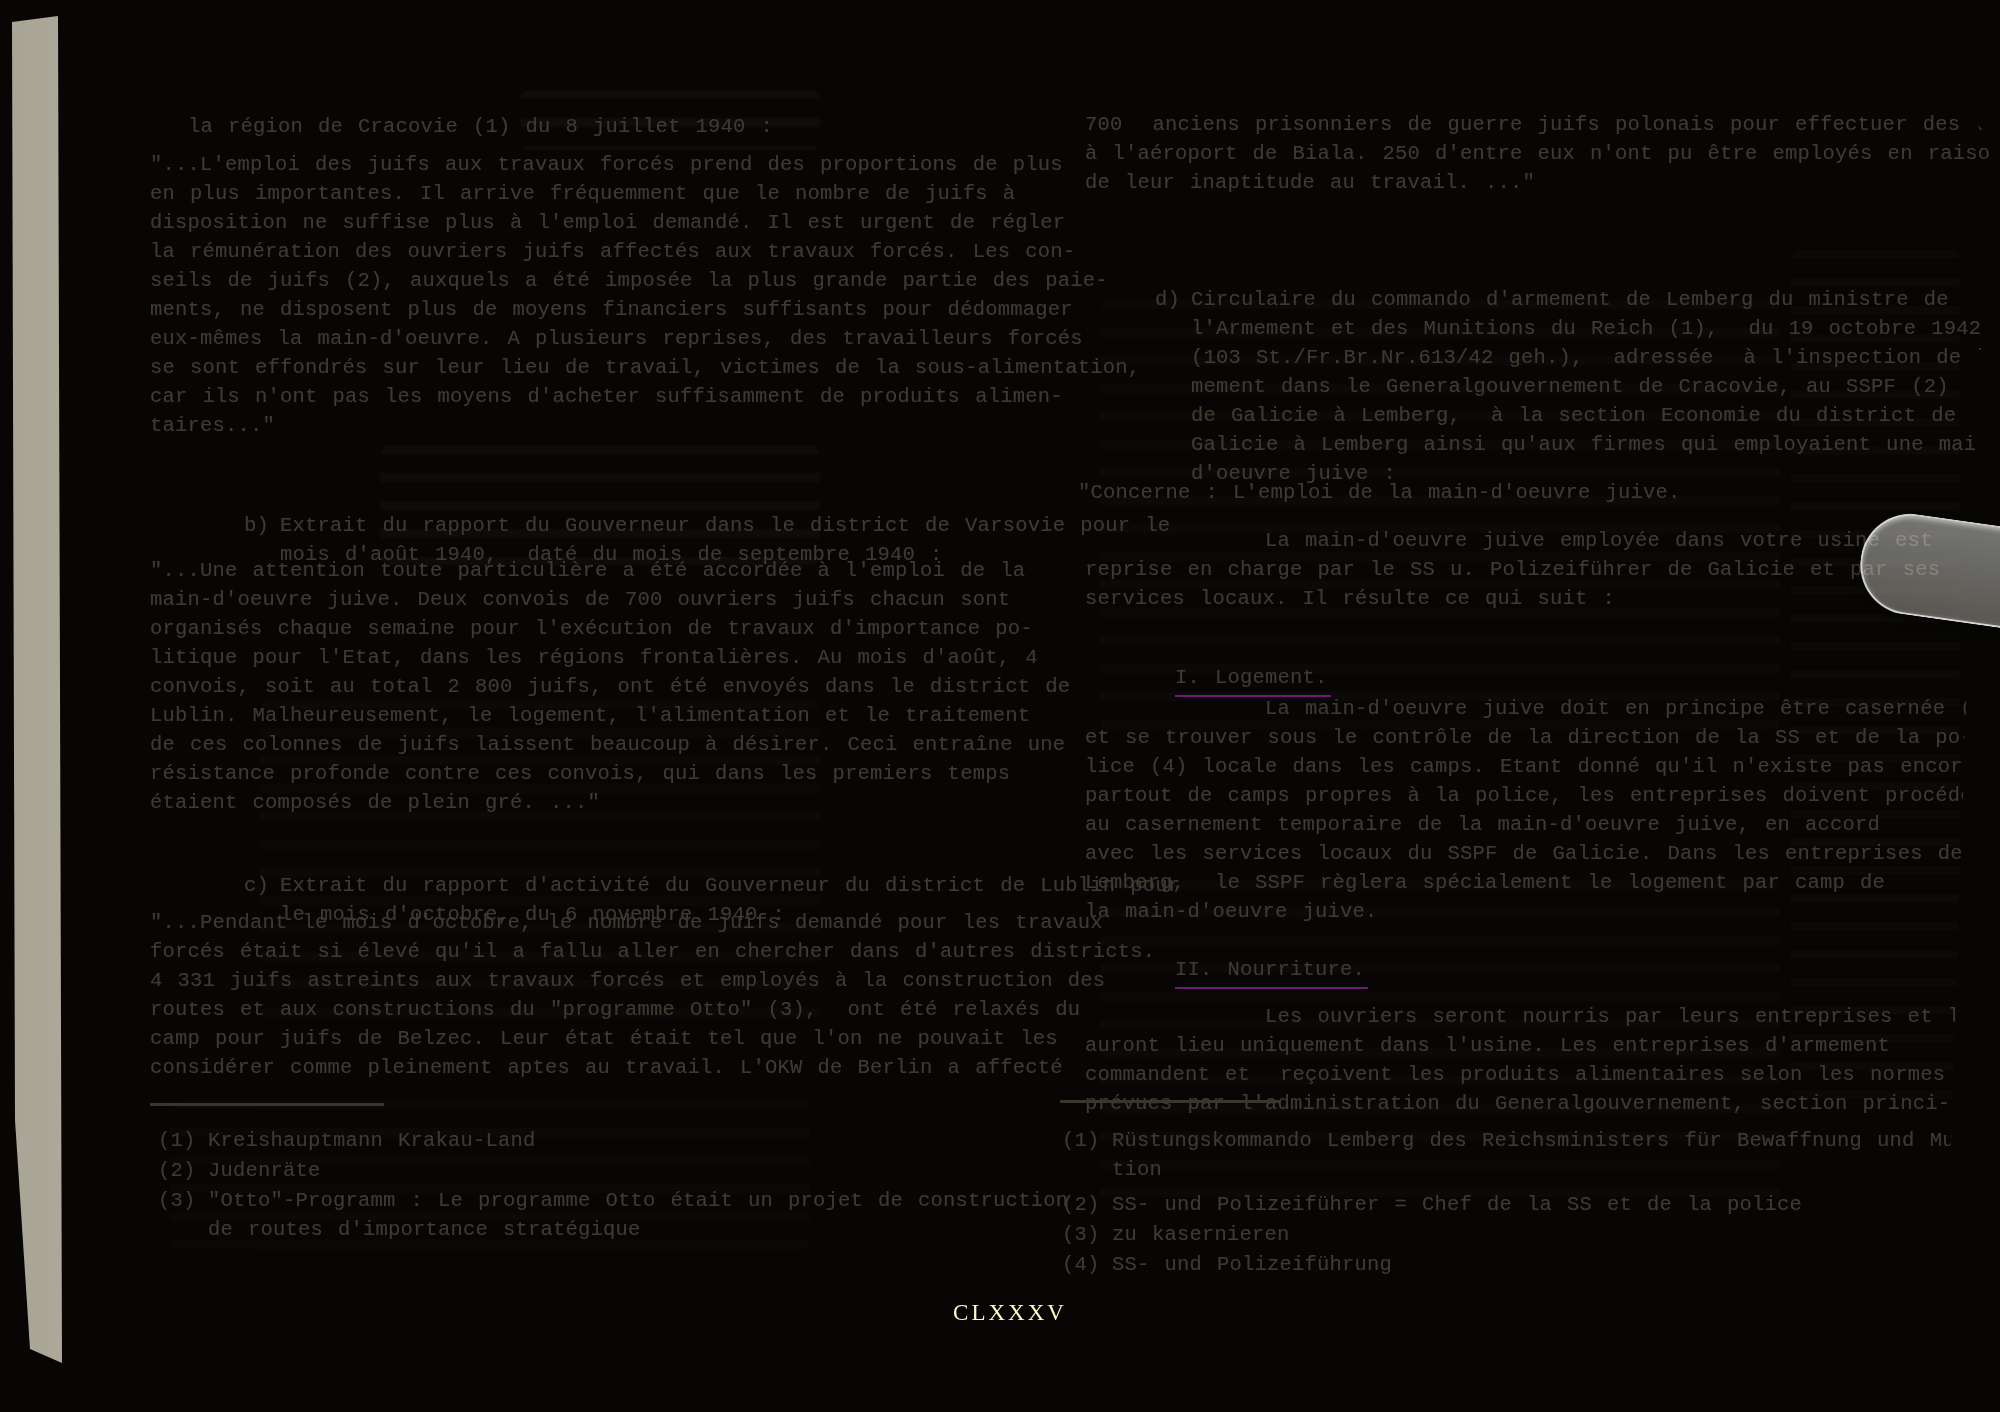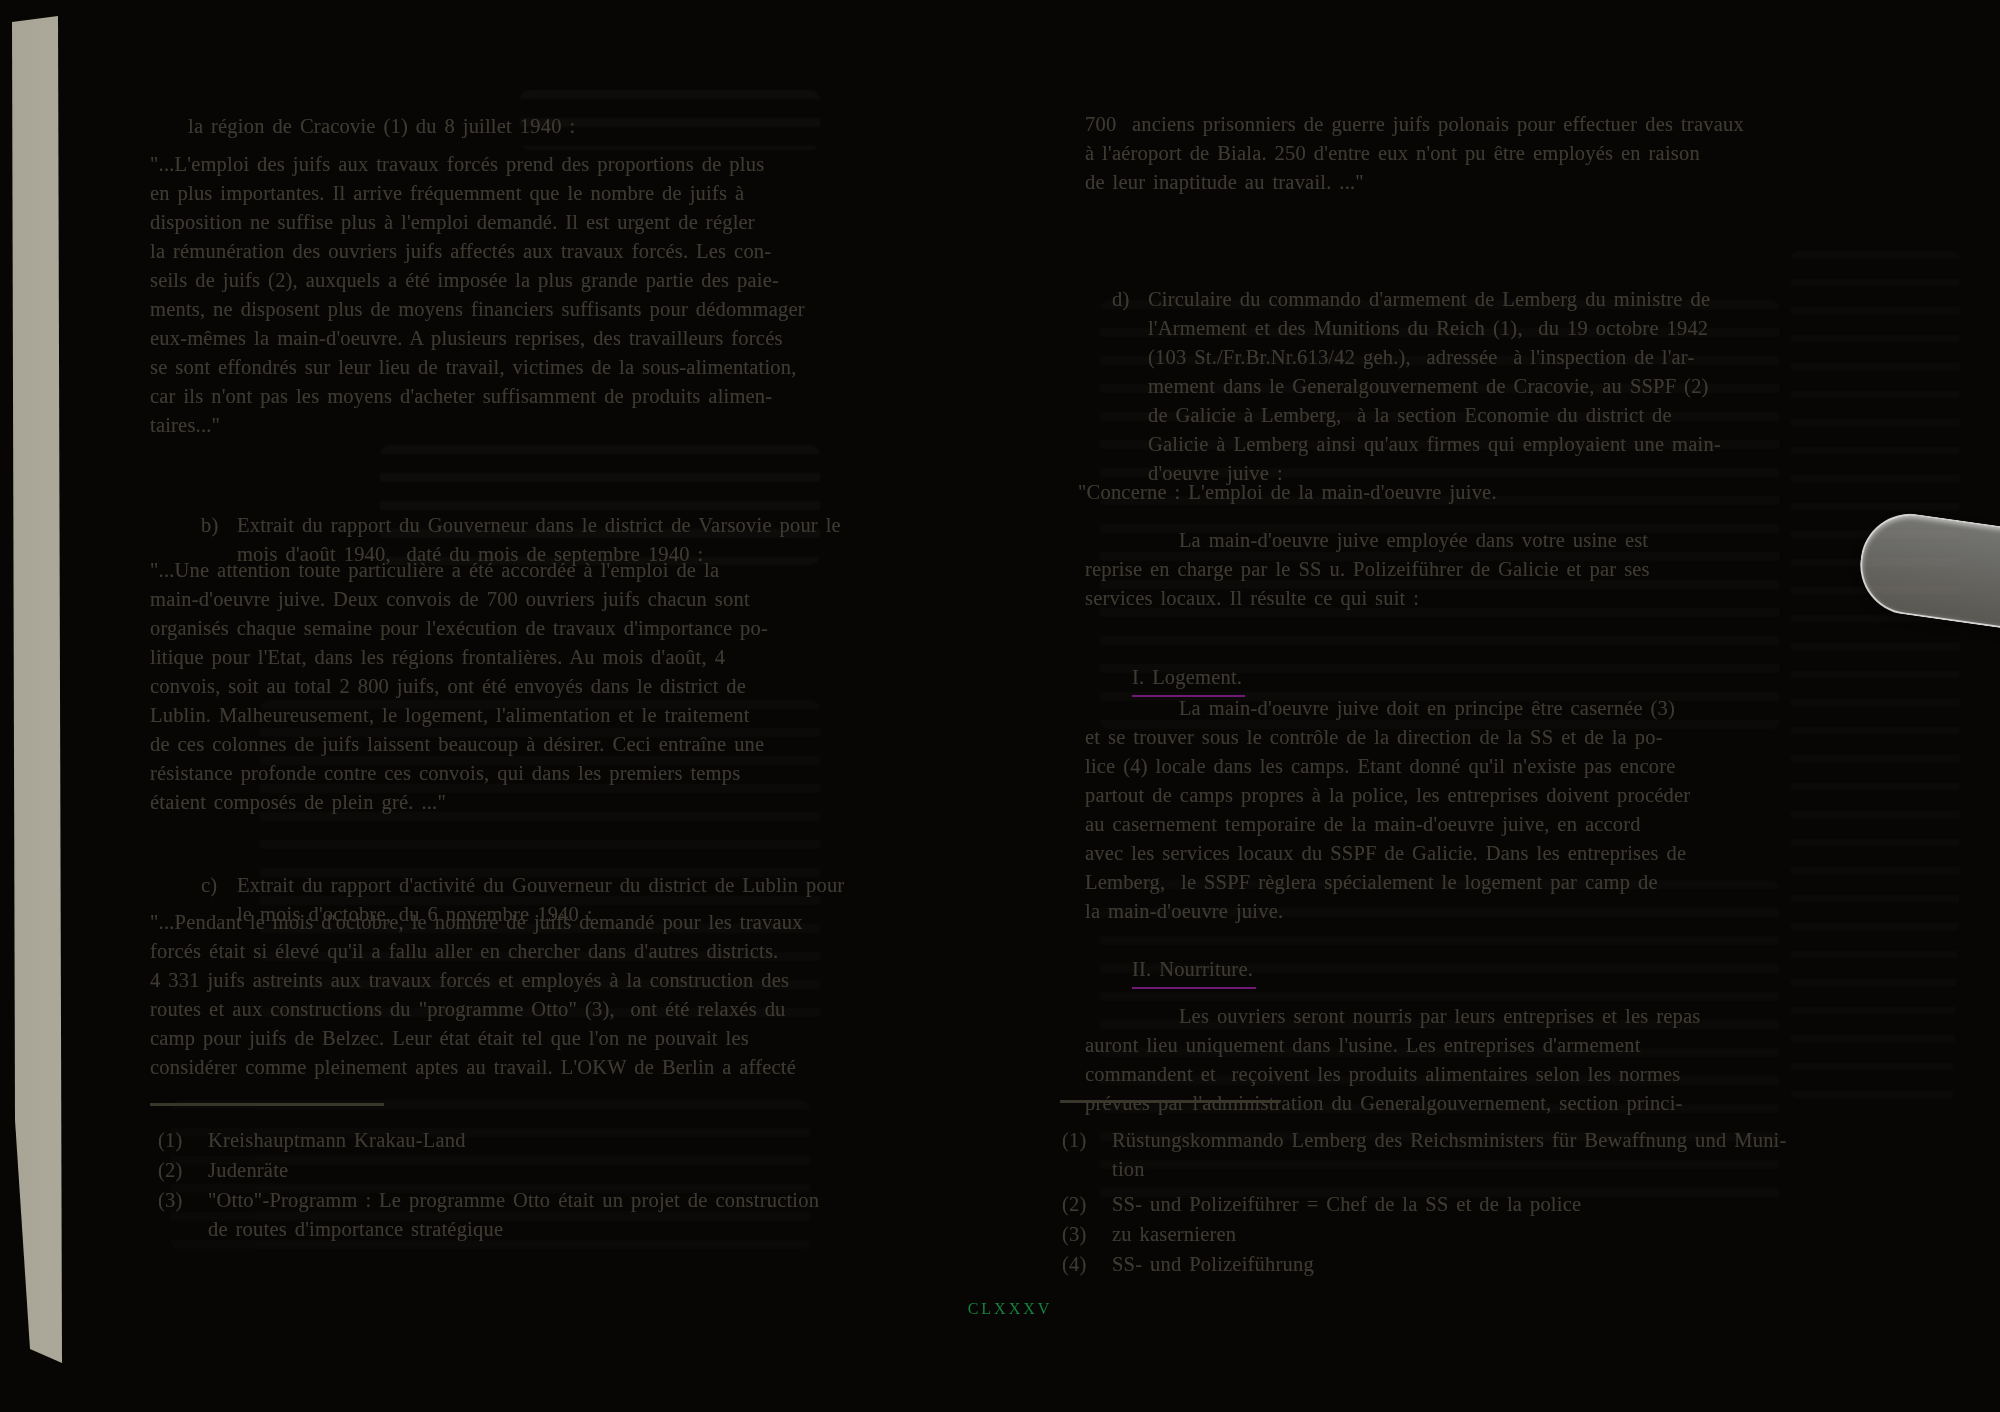--- a/index.html
+++ b/index.html
@@ -30,33 +30,34 @@
     position:absolute;filter:blur(1.3px);border-radius:10px;
     background:repeating-linear-gradient(180deg, rgba(125,115,90,0.09) 0 9px, rgba(125,115,90,0) 9px 28px);
   }
   
   .t{
     position:absolute;white-space:pre;
     font-size:20.5px;line-height:29px;color:#3d3a32;
     letter-spacing:0.2px;word-spacing:2.5px;
     text-shadow:0 0 0.6px rgba(58,54,45,0.55);
     z-index:3;
+    font-family:Liberation Mono, monospace;
   }
   .col{position:absolute;top:0;z-index:3;}
   .col-left{left:150px;width:700px;}
   .col-right{left:1060px;width:760px;}
   .item .label{display:inline-block;width:36px;vertical-align:top;}
   .item .heading{display:inline-block;vertical-align:top;}
   .sec-title{border-bottom:2px solid #701a75;padding:0 3px 3px 0;display:inline-block;}
   .rule{position:absolute;height:3px;background:#39362c;z-index:3;}
   .fn{position:absolute;display:flex;z-index:3;}
   .fn .num{width:50px;flex:0 0 50px;}
   .fn .txt{white-space:pre;}
   .page-number{position:absolute;left:880px;top:1300px;width:260px;text-align:center;
-    font-size:16px;letter-spacing:3px;color:#15803d;z-index:3;}
+    font-size:23px;letter-spacing:3px;color:#fef9c3;z-index:3;}
   
   .tab{
     position:absolute;left:1860px;top:519px;width:156px;height:97px;z-index:6;
     border-radius:50px 0 0 50px;
     background:linear-gradient(180deg,rgba(252,252,248,0.45),rgba(214,211,199,0.40));
     border:2px solid rgba(255,255,255,0.70);border-right:none;
     transform:rotate(8deg);transform-origin:55% 50%;
     box-shadow:0 5px 10px rgba(0,0,0,0.38), inset 0 2px 5px rgba(255,255,255,0.55);
   }
 </style>

